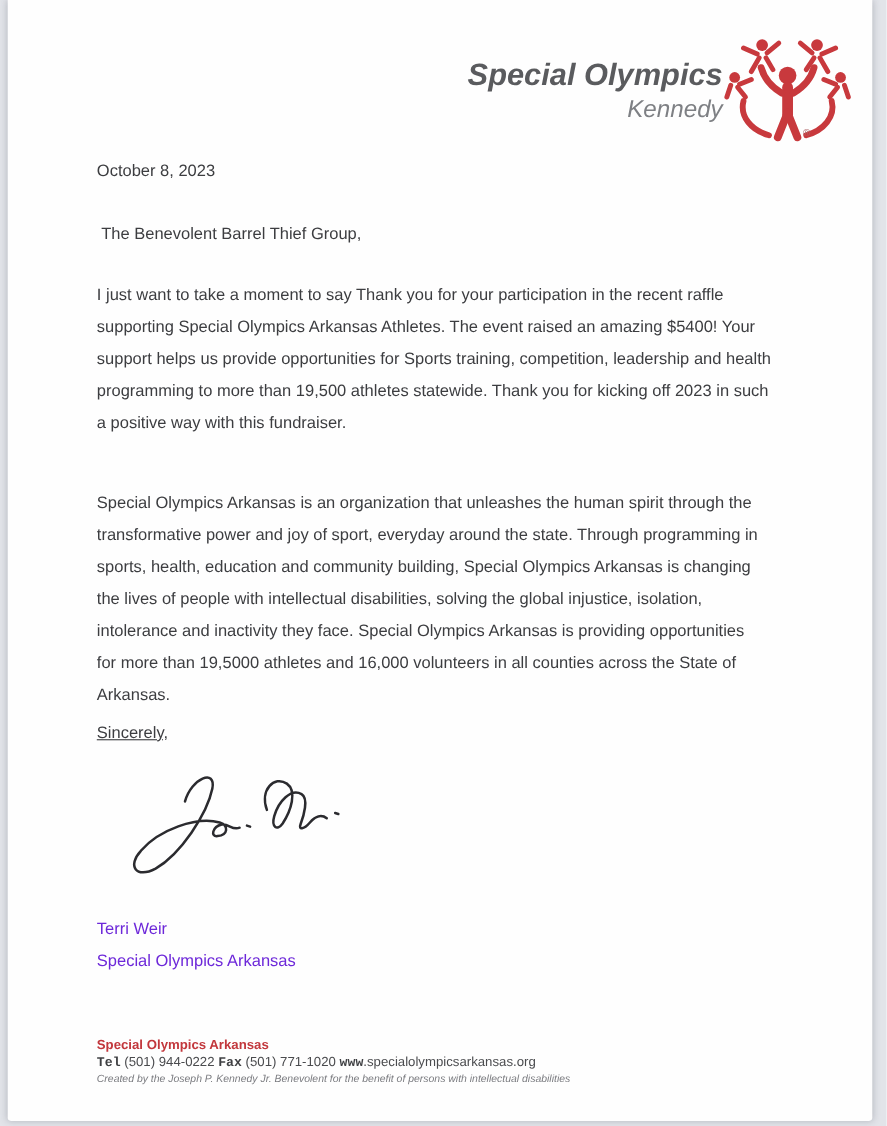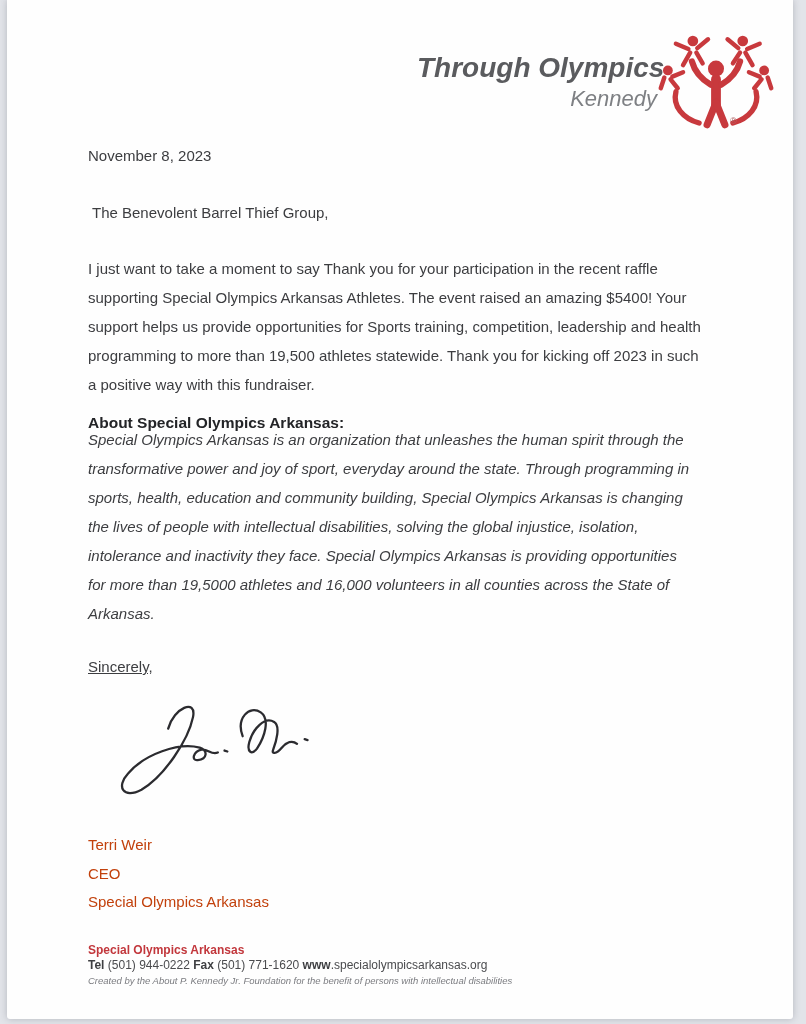--- a/index.html
+++ b/index.html
@@ -40,46 +40,46 @@
   .para {
     position:absolute; left:81px; width:648px;
     font-size:15px; line-height:29px; color:#3c3d40;
     white-space:pre-line;
   }
   .para1 { top:254px; }
   .about-heading {
     position:absolute; left:81px; top:414px;
     font-size:15.5px; font-weight:bold; color:#232427;
   }
-  .para2 { top:425px;font-style:italic; }
+  .para2 { top:443px; }
   .closing { position:absolute; left:81px; top:658px; font-size:15px; color:#3c3d40;text-decoration:underline; }
   .signature { position:absolute; left:102px; top:694px; width:210px; height:115px; }
   .signer {
     position:absolute; left:81px; top:831px;
-    font-size:15px; line-height:28.5px; color:#c2410c;
+    font-size:15px; line-height:28.5px; color:#6d28d9;
   }
   
   .footer { position:absolute; left:81px; top:943px; }
   .footer-org {
     font-size:12px; font-weight:bold; color:#c2373c; line-height:15px;
   }
   .footer-address { font-size:12px; color:#4a4b4e; line-height:15px; }
   .footer-contact { font-size:12px; color:#4a4b4e; line-height:15px; white-space:pre-wrap; }
-  .footer-contact .b { font-weight:bold; color:#3e3f42; }
+  .footer-contact .b { font-weight:bold; color:#3e3f42;font-family:Liberation Mono, monospace; }
   .footer-tagline {
     font-size:9.5px; font-style:italic; color:#7b7c80; line-height:14px; margin-top:1px;
   }
 </style>
 </head>
 <body>
 
 <div class="paper">
 
   <div class="brand-text">
-    <div class="brand-line1">Through Olympics</div>
+    <div class="brand-line1">Special Olympics</div>
     <div class="brand-line2">Kennedy</div>
   </div>
 
   <svg class="logo-mark" viewBox="0 0 130 110" fill="none" stroke="#c8393d" stroke-linecap="round">
 
     <circle cx="65" cy="40" r="9" fill="#c8393d" stroke="none"></circle>
     <path d="M65,52 L65,80" stroke-width="11"></path>
     <path d="M65,78 L55,103" stroke-width="8"></path>
     <path d="M65,78 L75,103" stroke-width="8"></path>
     <path d="M59,58 C49,52 41,43 38,32" stroke-width="7"></path>
@@ -105,54 +105,52 @@
     <circle cx="119" cy="42" r="5.5" fill="#c8393d" stroke="none"></circle>
     <path d="M114,49 L102,44" stroke-width="5"></path>
     <path d="M116,52 L108,62" stroke-width="5"></path>
     <path d="M123,50 L127,62" stroke-width="5"></path>
 
     <path d="M20,66 C16,82 28,96 46,101" stroke-width="6"></path>
     <path d="M110,66 C114,82 102,96 84,101" stroke-width="6"></path>
   </svg>
   <span class="logo-reg">®</span>
 
-  <div class="date">November 8, 2023</div>
+  <div class="date">October 8, 2023</div>
 
   <div class="salutation">The Benevolent Barrel Thief Group,</div>
 
   <div class="para para1">I just want to take a moment to say Thank you for your participation in the recent raffle
 supporting Special Olympics Arkansas Athletes. The event raised an amazing $5400! Your
 support helps us provide opportunities for Sports training, competition, leadership and health
 programming to more than 19,500 athletes statewide. Thank you for kicking off 2023 in such
 a positive way with this fundraiser.</div>
 
-  <div class="about-heading">About Special Olympics Arkansas:</div>
 
   <div class="para para2">Special Olympics Arkansas is an organization that unleashes the human spirit through the
 transformative power and joy of sport, everyday around the state. Through programming in
 sports, health, education and community building, Special Olympics Arkansas is changing
 the lives of people with intellectual disabilities, solving the global injustice, isolation,
 intolerance and inactivity they face. Special Olympics Arkansas is providing opportunities
 for more than 19,5000 athletes and 16,000 volunteers in all counties across the State of
 Arkansas.</div>
 
   <div class="closing">Sincerely,</div>
 
   <svg class="signature" viewBox="0 0 220 120" fill="none" stroke="#2b2b2f" stroke-width="2.4" stroke-linecap="round">
     <path d="M62,36 C68,14 92,4 88,24 C83,48 58,86 34,100 C15,110 7,97 20,83 C37,63 73,50 95,56 C104,59 103,68 93,69 C86,70 88,60 97,58 C104,57 107,64 114,61"></path>
     <path d="M121,59 l3,1"></path>
     <path d="M140,44 C133,25 147,11 159,19 C169,26 163,45 155,57 C150,64 144,61 147,50 C151,36 163,23 173,29 C180,33 175,50 172,58 C170,63 175,63 181,56 C186,50 192,48 197,52"></path>
     <path d="M205,47 l3,1"></path>
   </svg>
 
   <div class="signer">
     <div>Terri Weir</div>
-    <div>CEO</div>
     <div>Special Olympics Arkansas</div>
   </div>
 
   <div class="footer">
     <div class="footer-org">Special Olympics Arkansas</div>
-    <div class="footer-contact"><span class="b">Tel</span><span> (501) 944-0222 </span><span class="b">Fax</span><span> (501) 771-1620 </span><span class="b">www</span><span>.specialolympicsarkansas.org</span></div>
-    <div class="footer-tagline">Created by the About P. Kennedy Jr. Foundation for the benefit of persons with intellectual disabilities</div>
+    <div class="footer-contact"><span class="b">Tel</span><span> (501) 944-0222 </span><span class="b">Fax</span><span> (501) 771-1020 </span><span class="b">www</span><span>.specialolympicsarkansas.org</span></div>
+    <div class="footer-tagline">Created by the Joseph P. Kennedy Jr. Benevolent for the benefit of persons with intellectual disabilities</div>
   </div>
 
 </div>
 
 </body></html>

